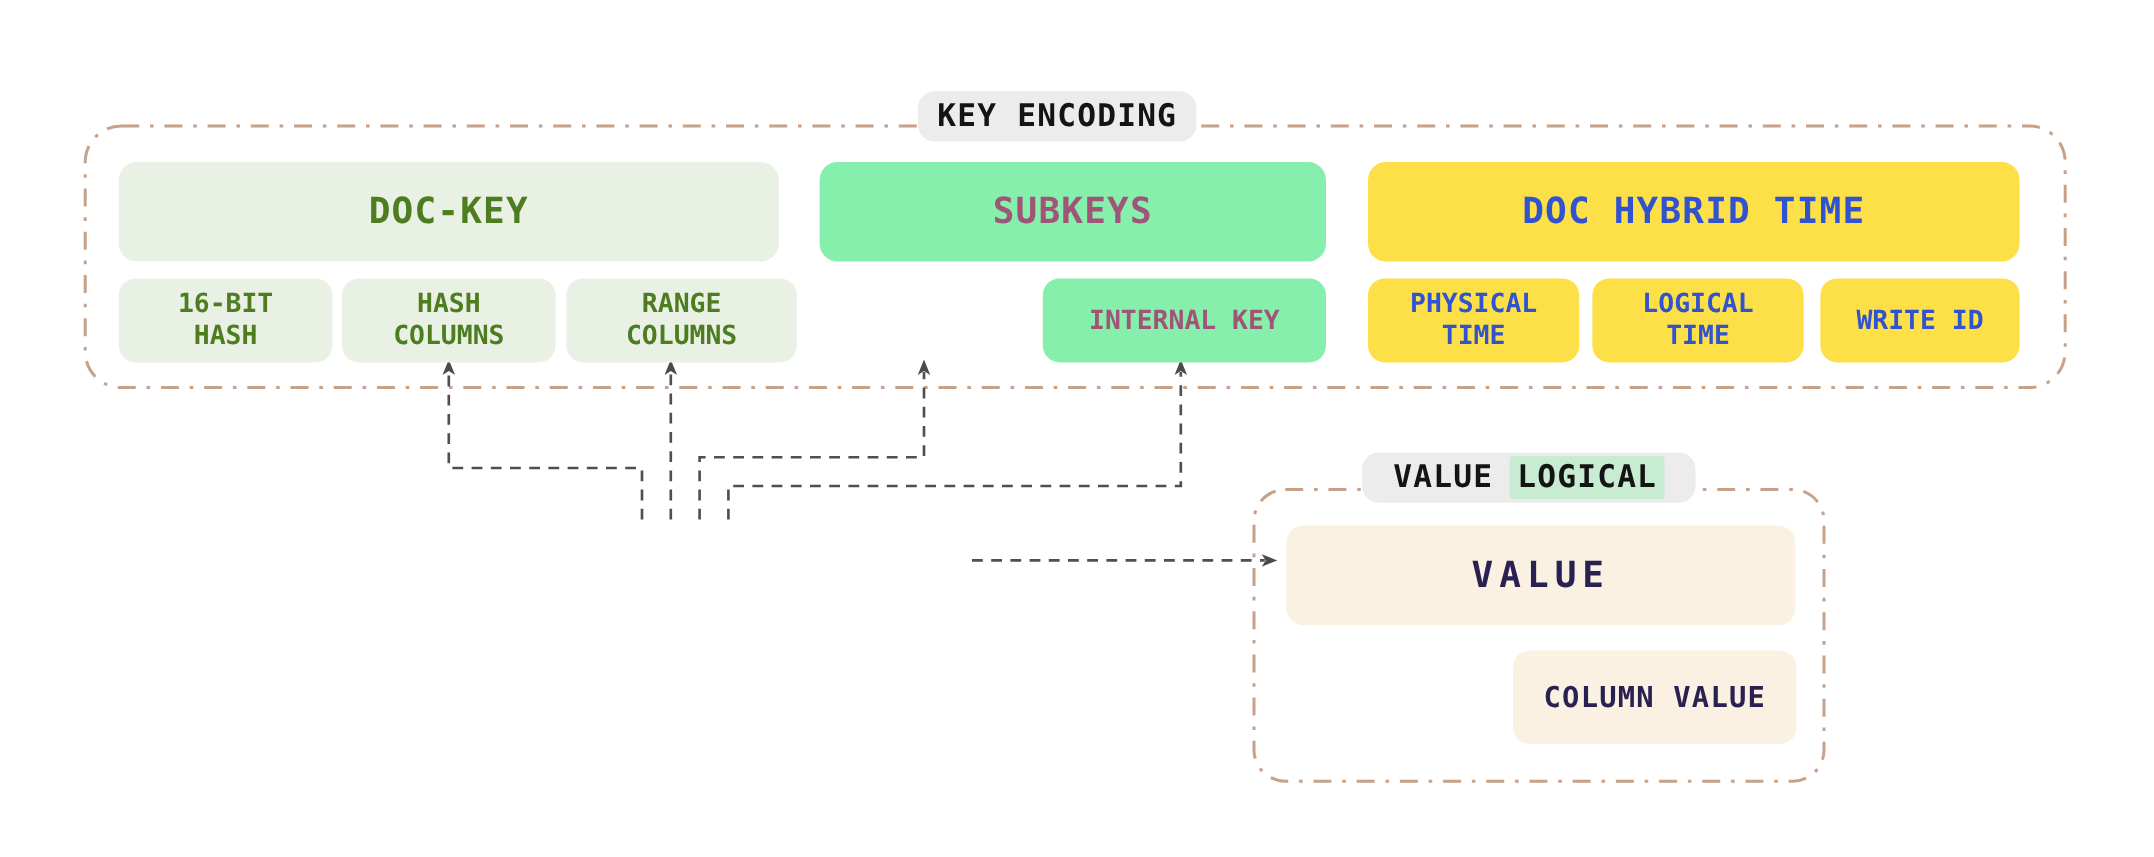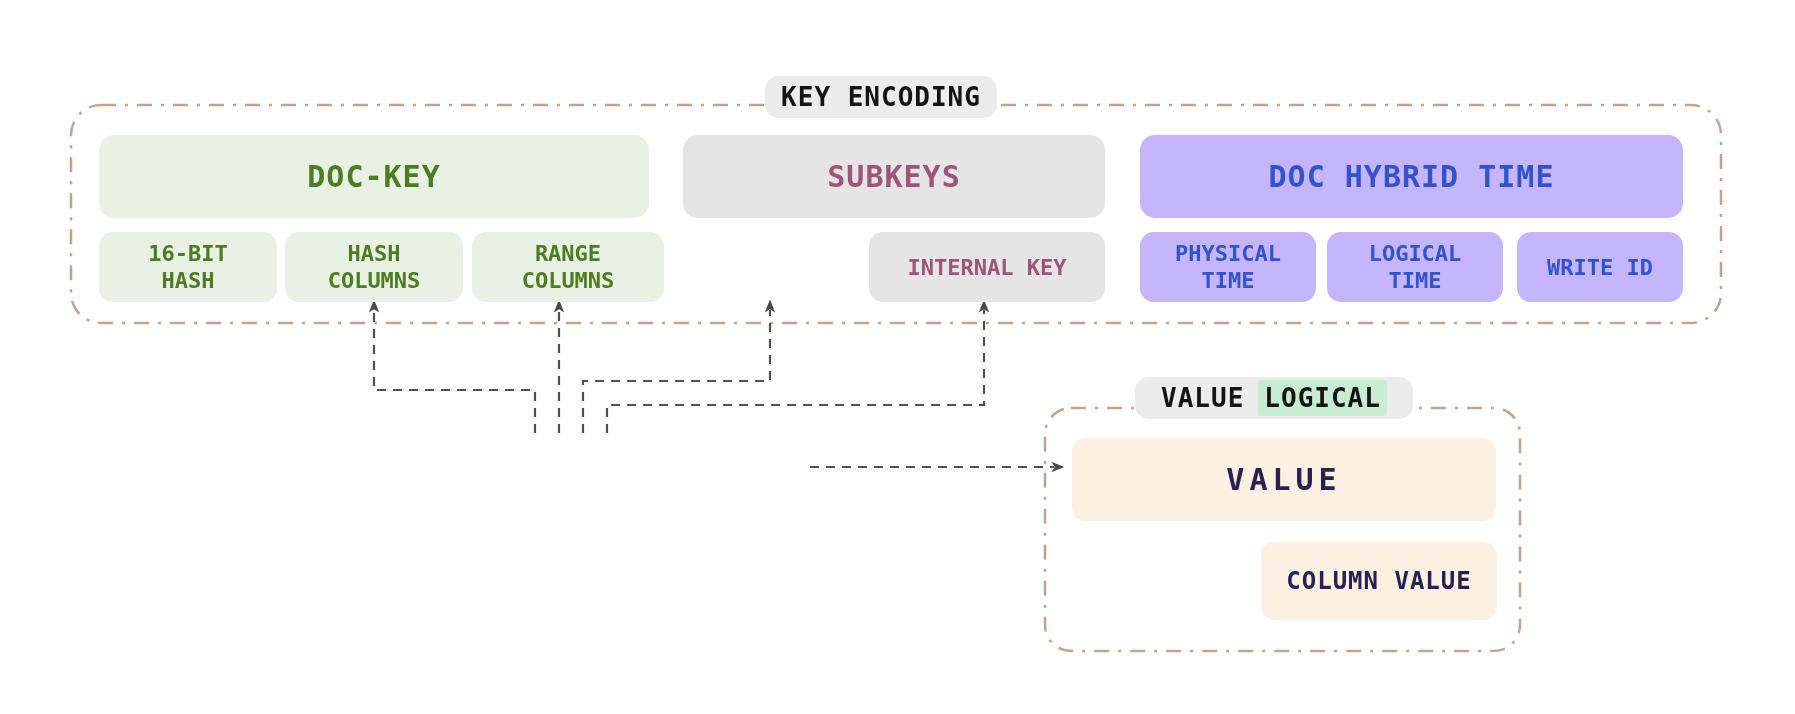--- a/index.html
+++ b/index.html
@@ -20,22 +20,22 @@
   .hdr{
     border-radius:15px;display:flex;align-items:center;justify-content:center;
     font-weight:bold;font-size:30px;letter-spacing:1px;top:135px;height:83px;
   }
   .sub{
     border-radius:14px;display:flex;align-items:center;justify-content:center;
     font-weight:bold;font-size:22px;line-height:27px;text-align:center;
     white-space:pre-line;top:232px;height:70px;
   }
   .green{background:#e9f1e4;color:#4d7c21;}
-  .pink{background:#e5e5e5;color:#a05477;}
-  .blue{background:#c4b5fd;color:#3153cf;}
+  .pink{background:#86efac;color:#a05477;}
+  .blue{background:#fde047;color:#3153cf;}
   .cream{background:#faf1e2;color:#2a2153;}
 
   .pv-box{
     left:363px;top:433px;width:445px;height:199px;background:#ffffff;
     border:2px solid #abc8e8;
   }
   .pv-title{
     position:absolute;left:0;top:0;right:0;height:69px;display:flex;
     align-items:center;justify-content:center;font-weight:bold;font-size:30px;
     letter-spacing:2px;color:#1c3e63;background:#ffffff;

